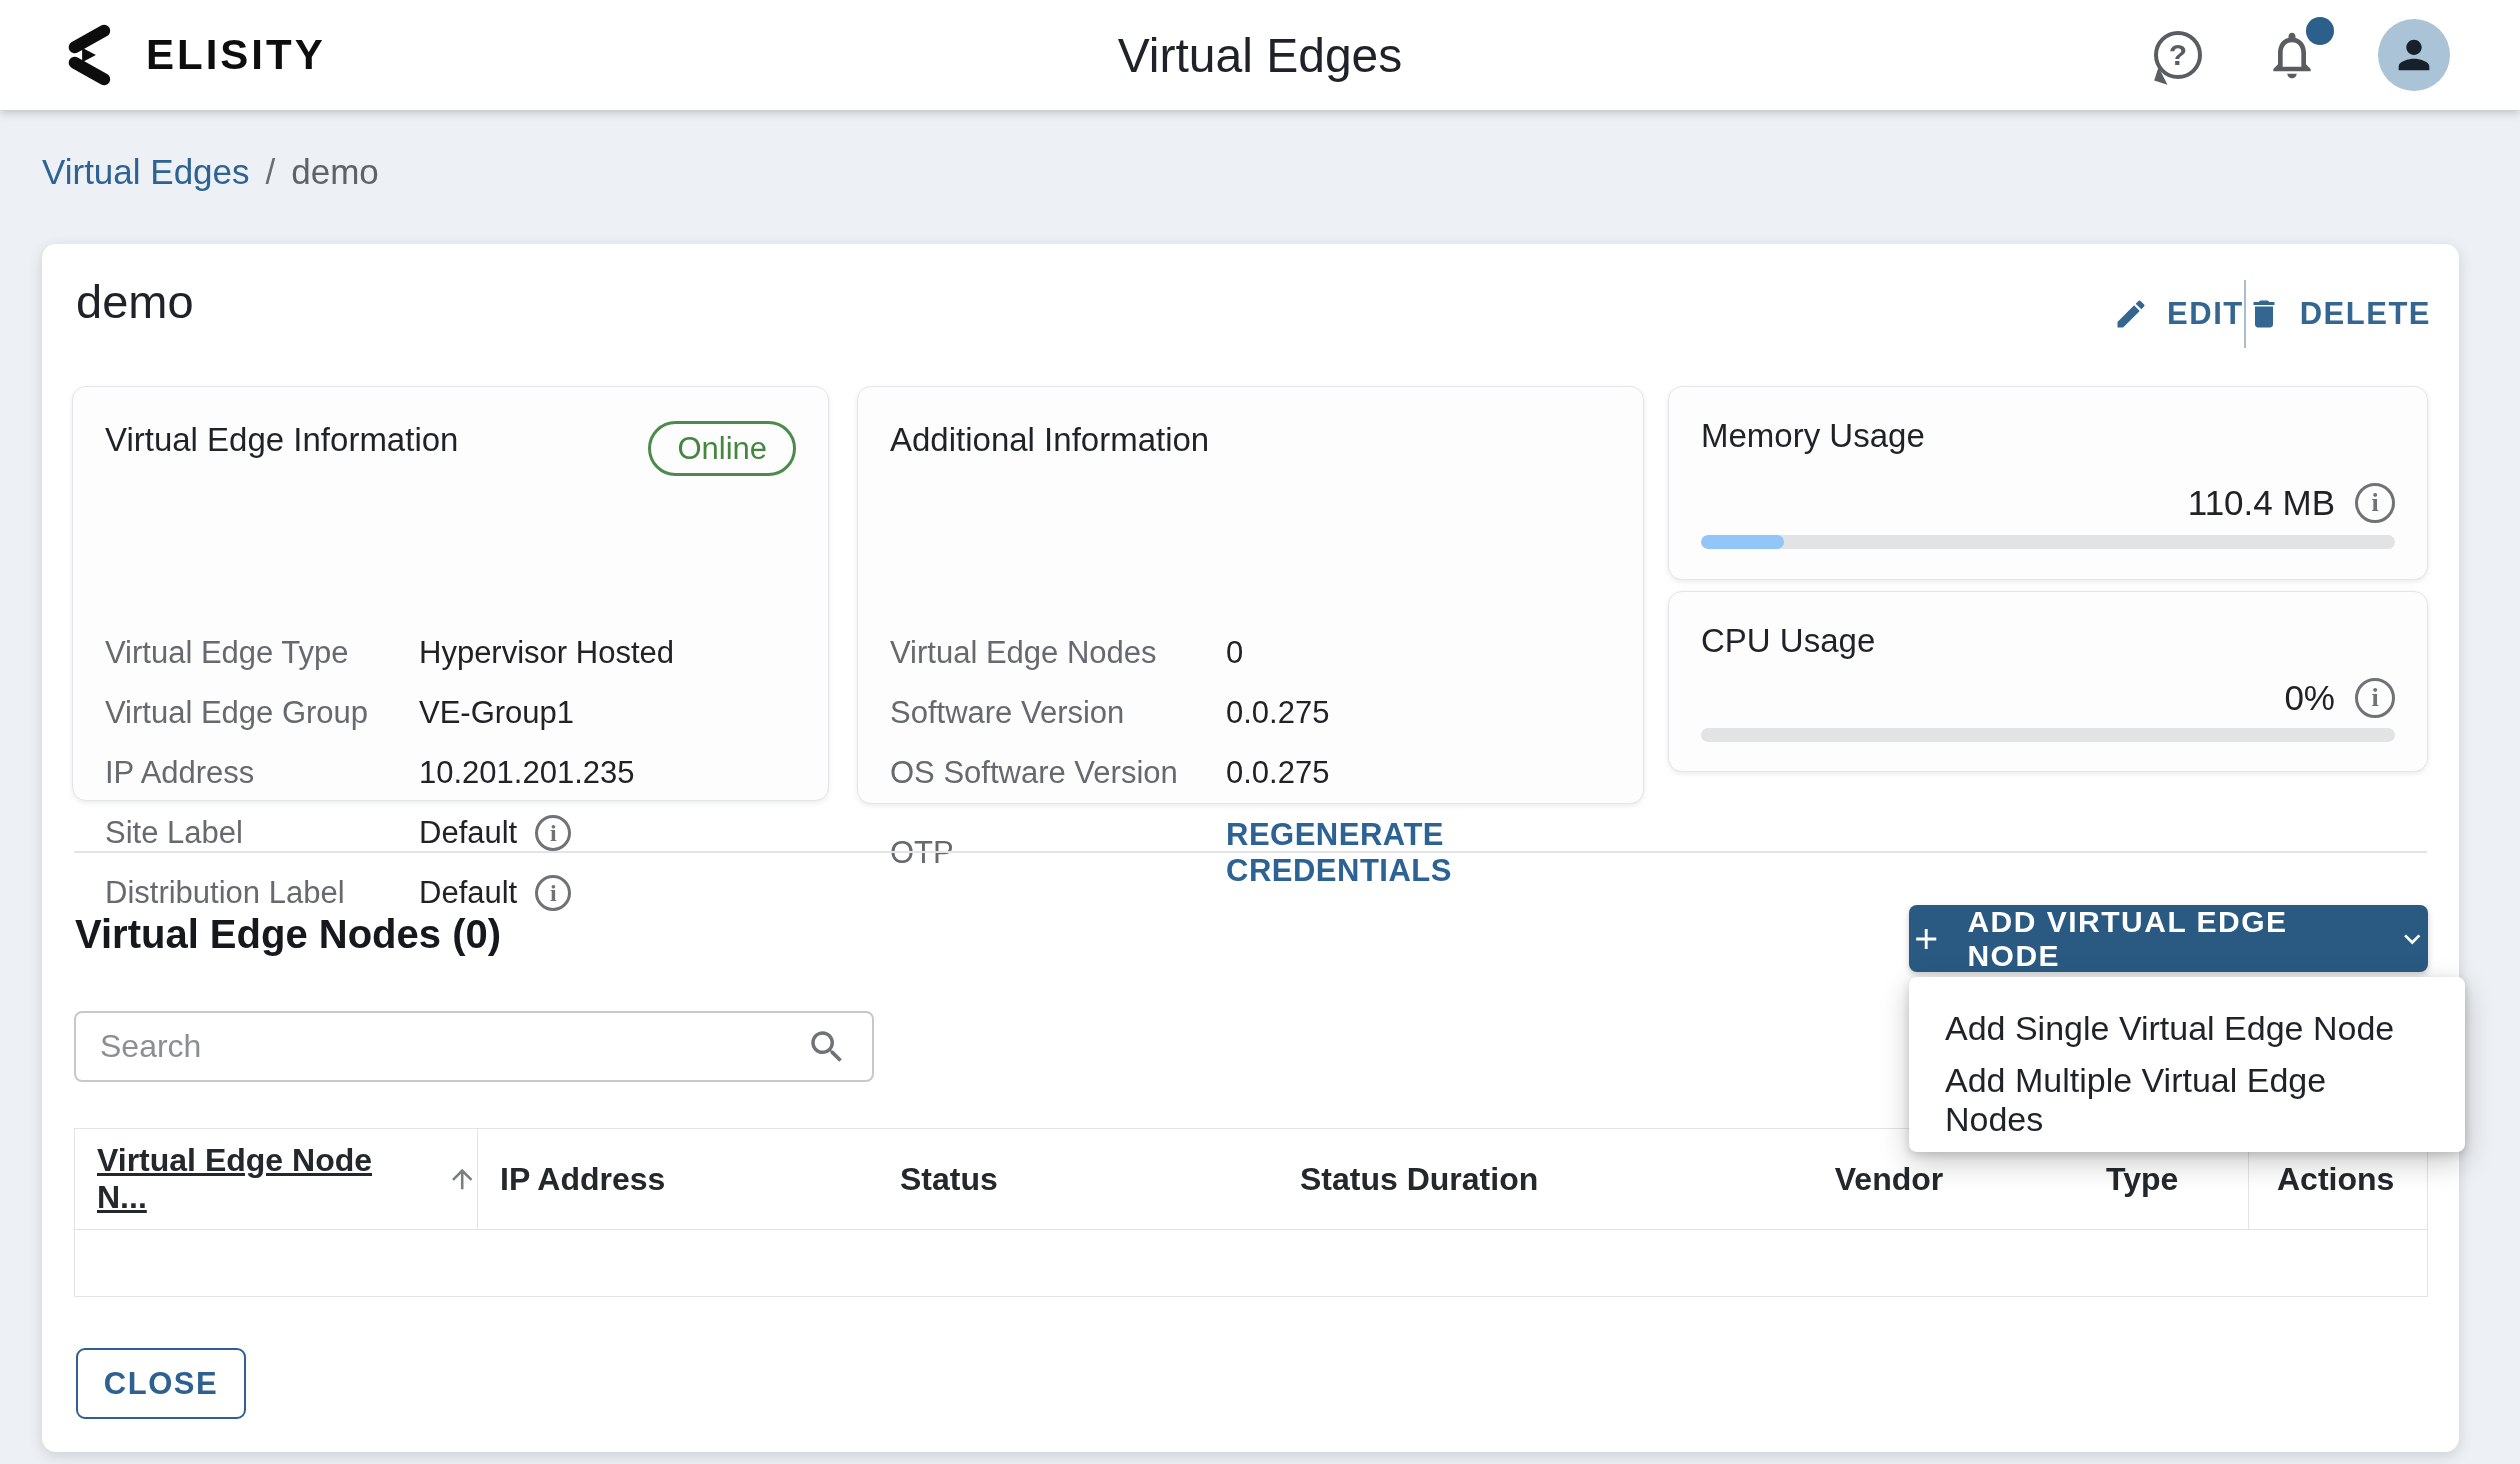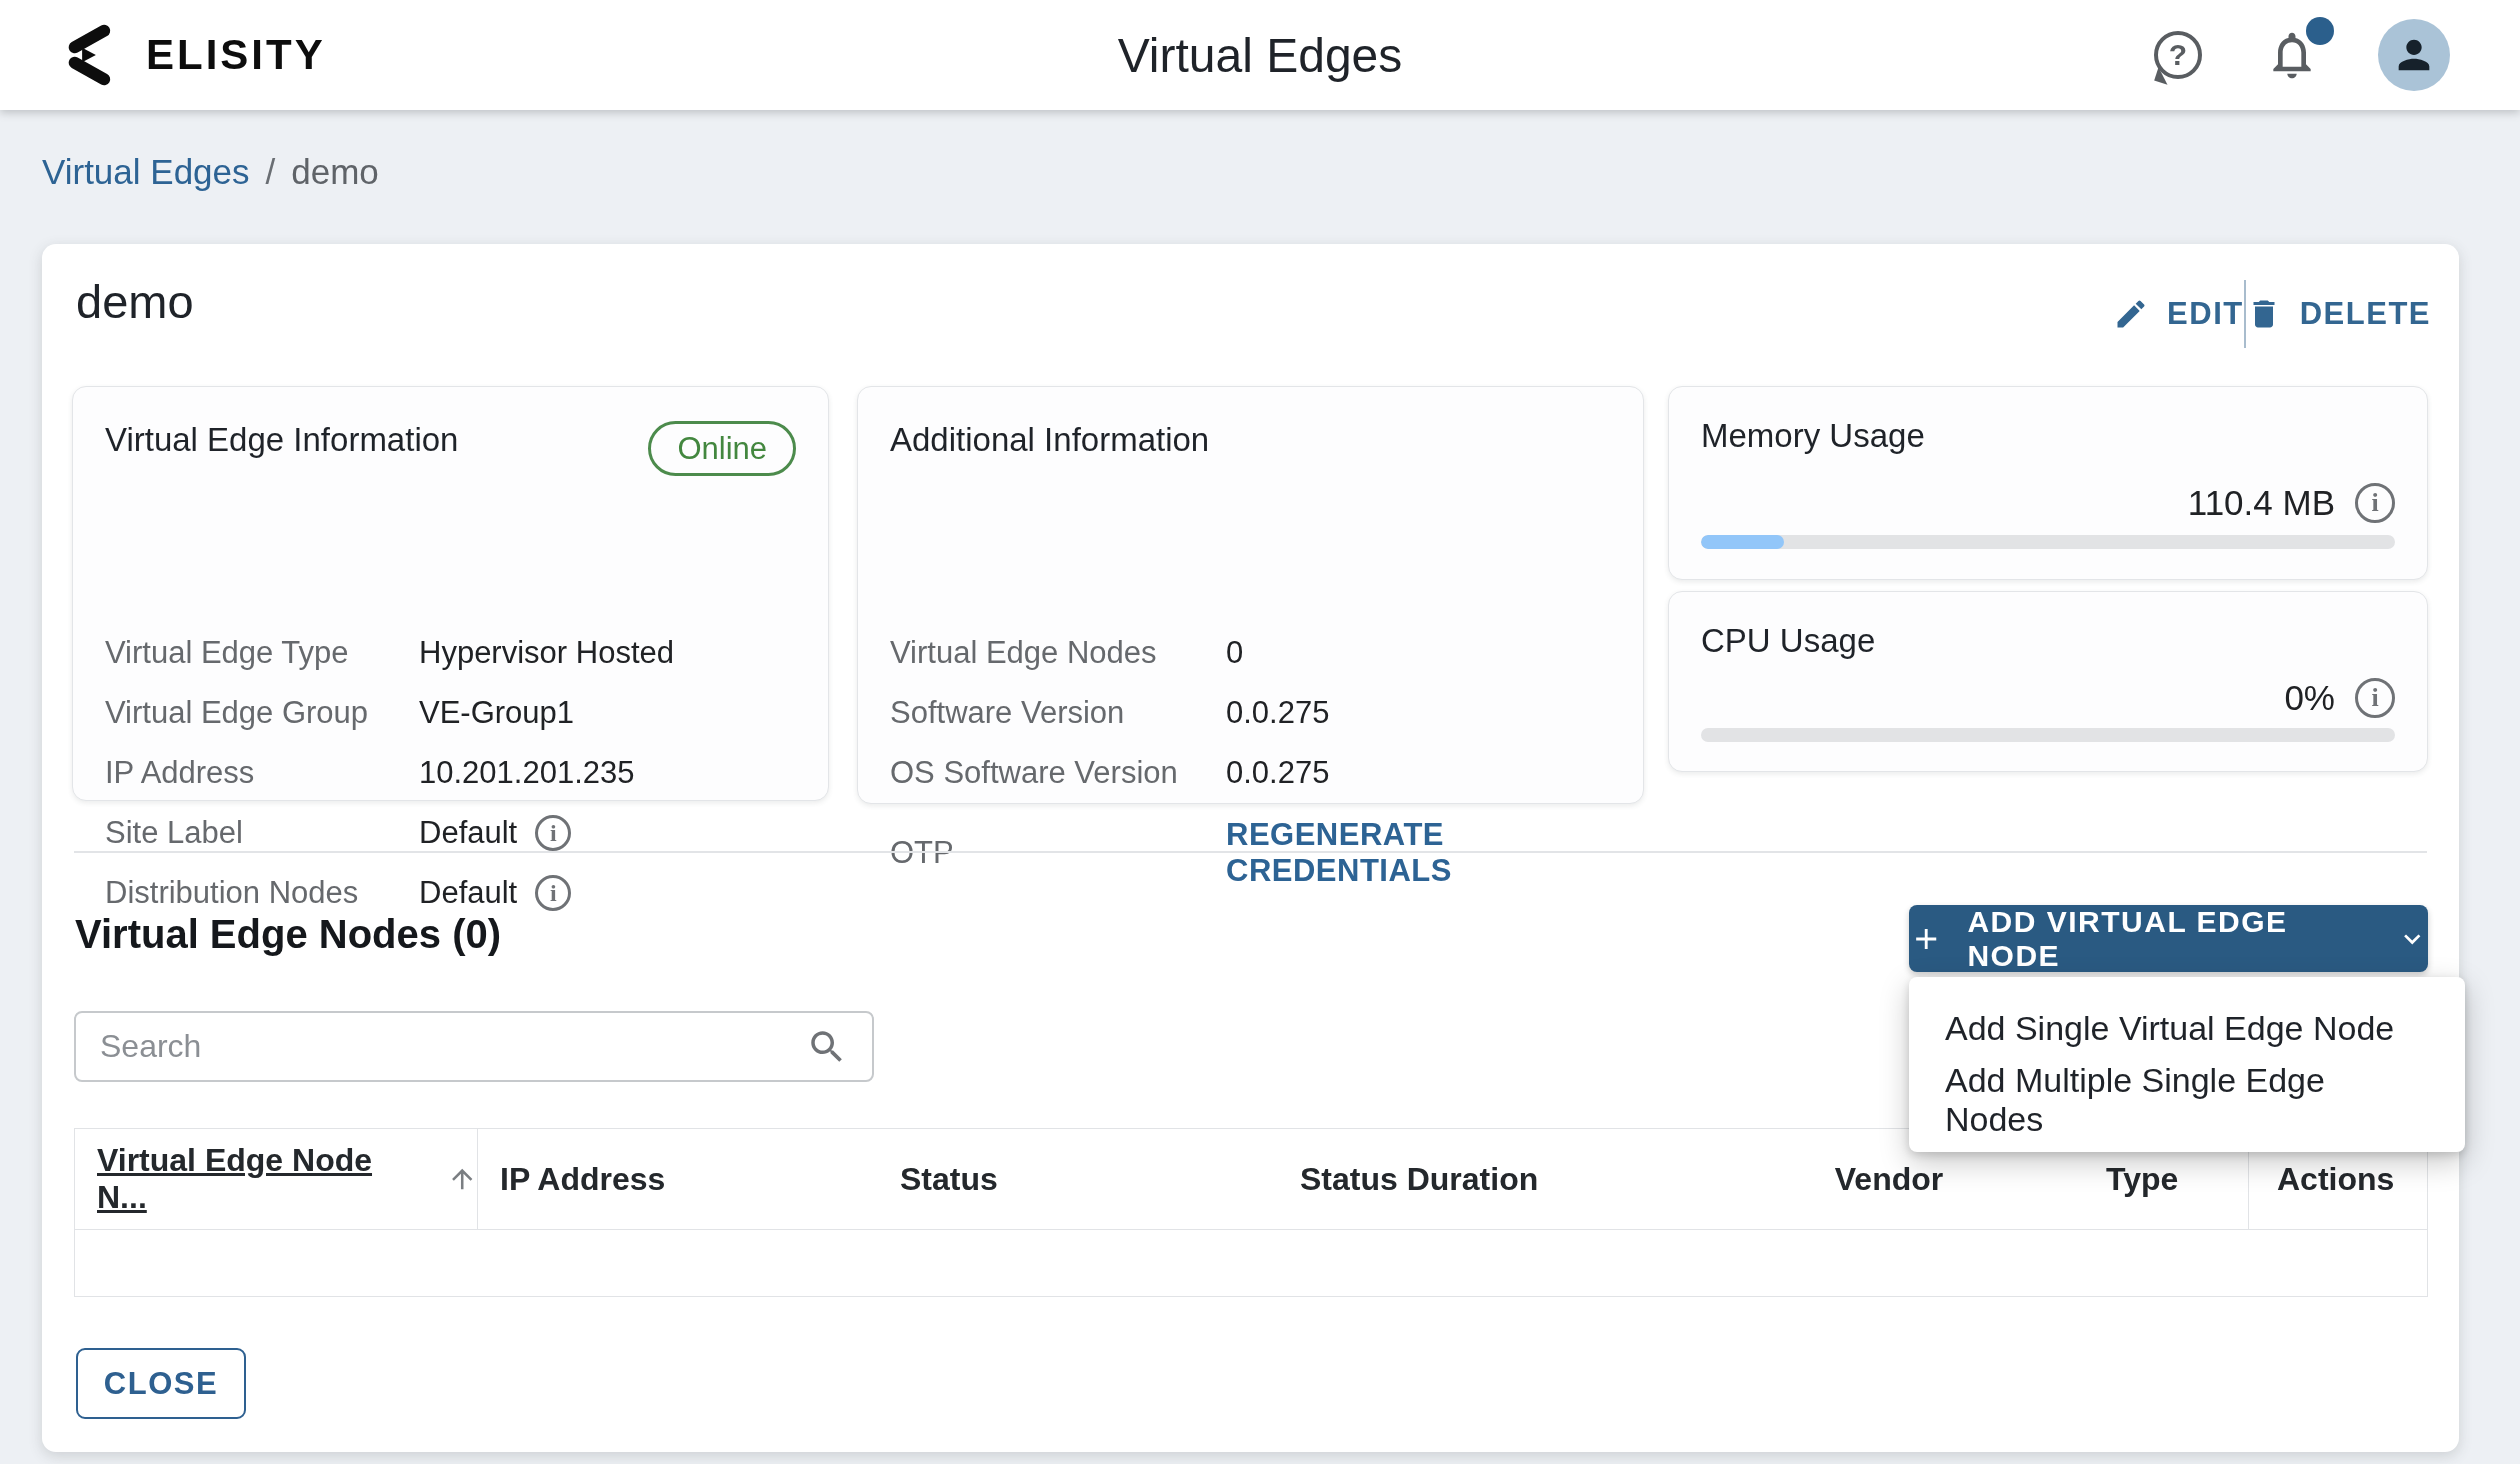--- a/index.html
+++ b/index.html
@@ -225,21 +225,21 @@
         <span class="v">10.201.201.235</span>
       </div>
       <div class="kv" style="left:32px; top:428px; width:693px;">
         <span class="k">Site Label</span>
         <span class="v">
             <span>Default</span>
           <span class="info-i">i</span>
           </span>
       </div>
       <div class="kv" style="left:32px; top:488px; width:693px;">
-        <span class="k">Distribution Nodes</span>
+        <span class="k">Distribution Label</span>
         <span class="v">
             <span>Default</span>
           <span class="info-i">i</span>
           </span>
       </div>
     </div>
 
     <div class="subcard card-add">
       <div class="subcard-title">Additional Information</div>
       <div class="kv" style="left:32px; top:248px; width:723px;">
@@ -333,16 +333,16 @@
         </div>
       </div>
       <div class="tbody-row"></div>
     </div>
 
     <div class="close-btn">CLOSE</div>
   </div>
 
   <div class="menu">
     <div class="menu-item">Add Single Virtual Edge Node</div>
-    <div class="menu-item">Add Multiple Single Edge Nodes</div>
+    <div class="menu-item">Add Multiple Virtual Edge Nodes</div>
   </div>
 
 </div>
 
 </body></html>

